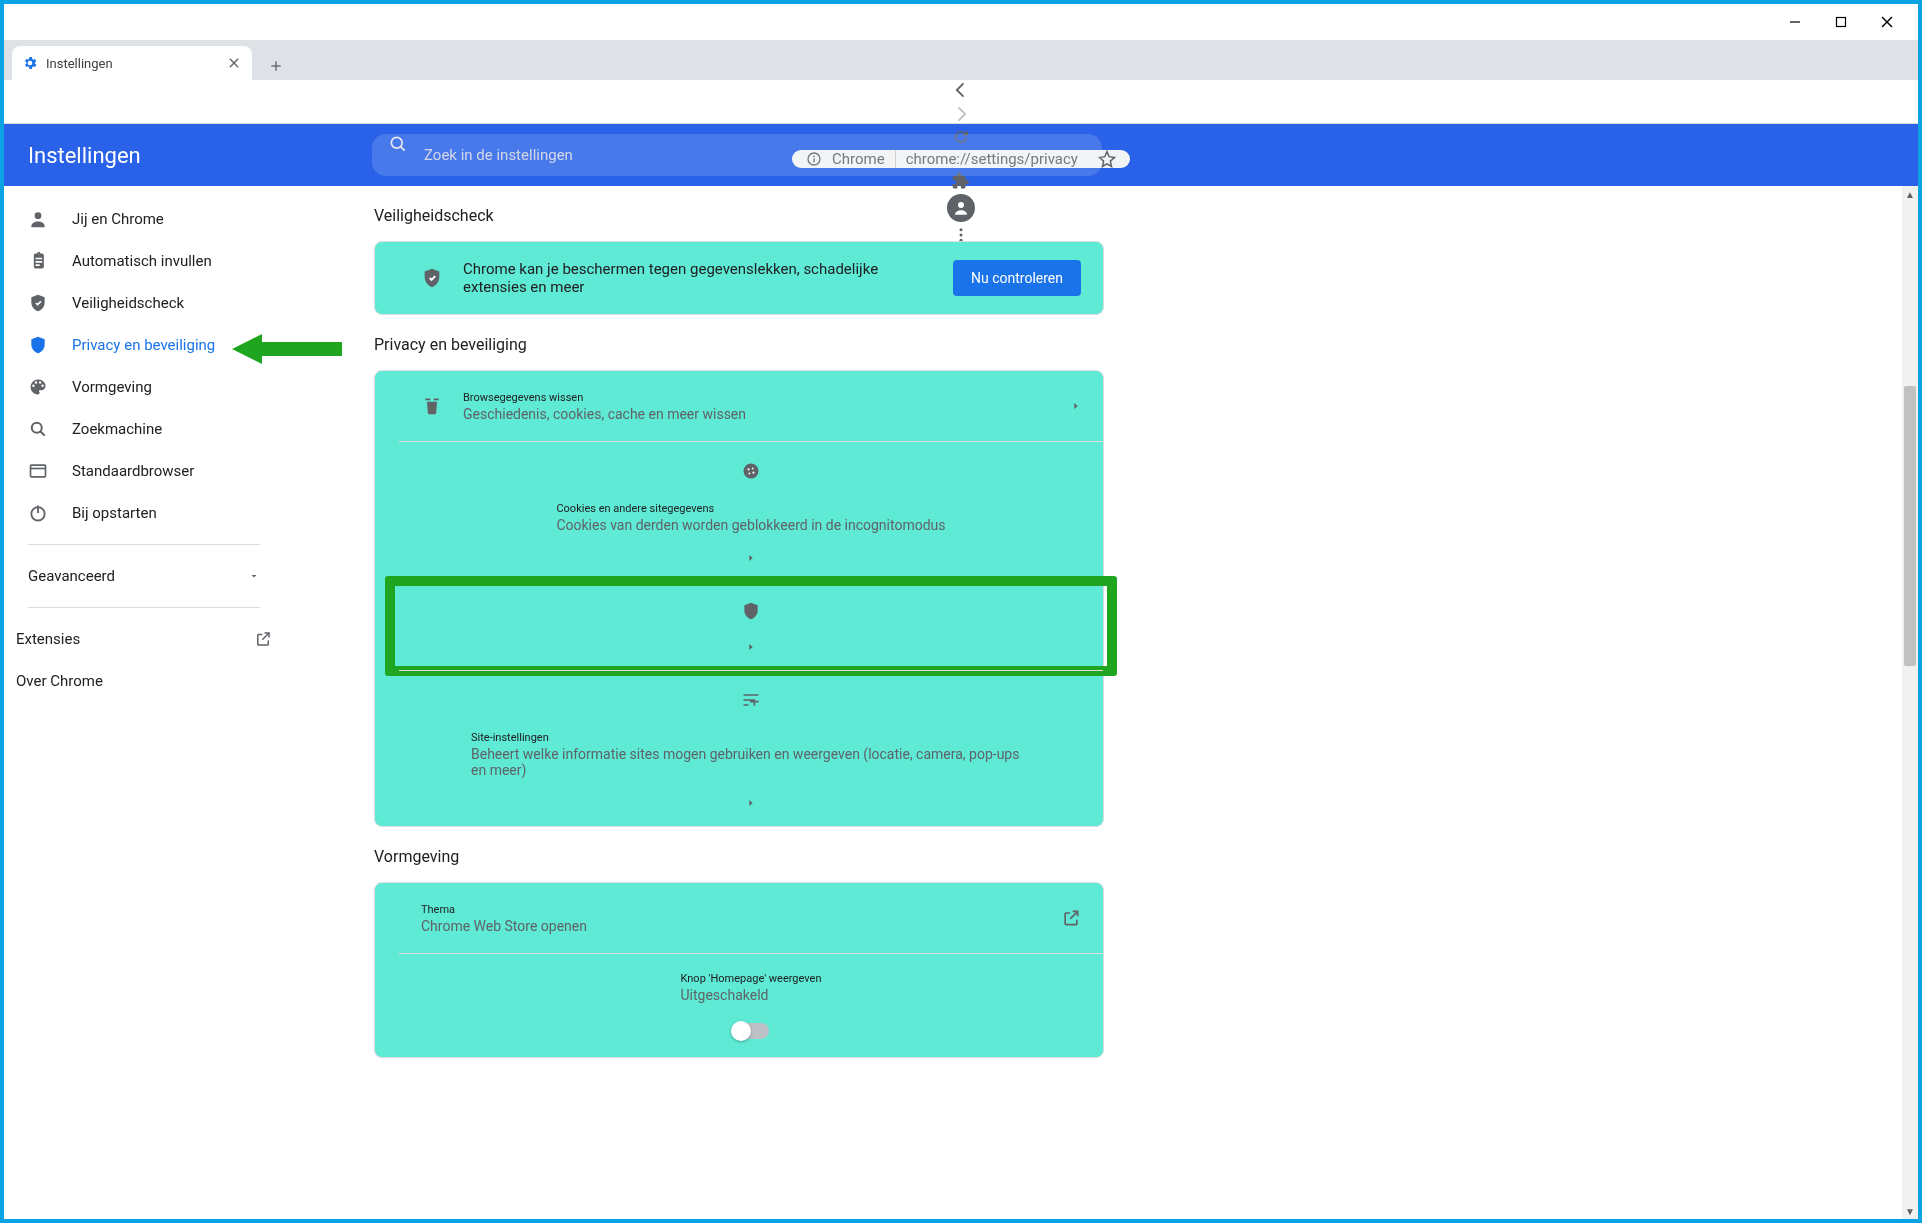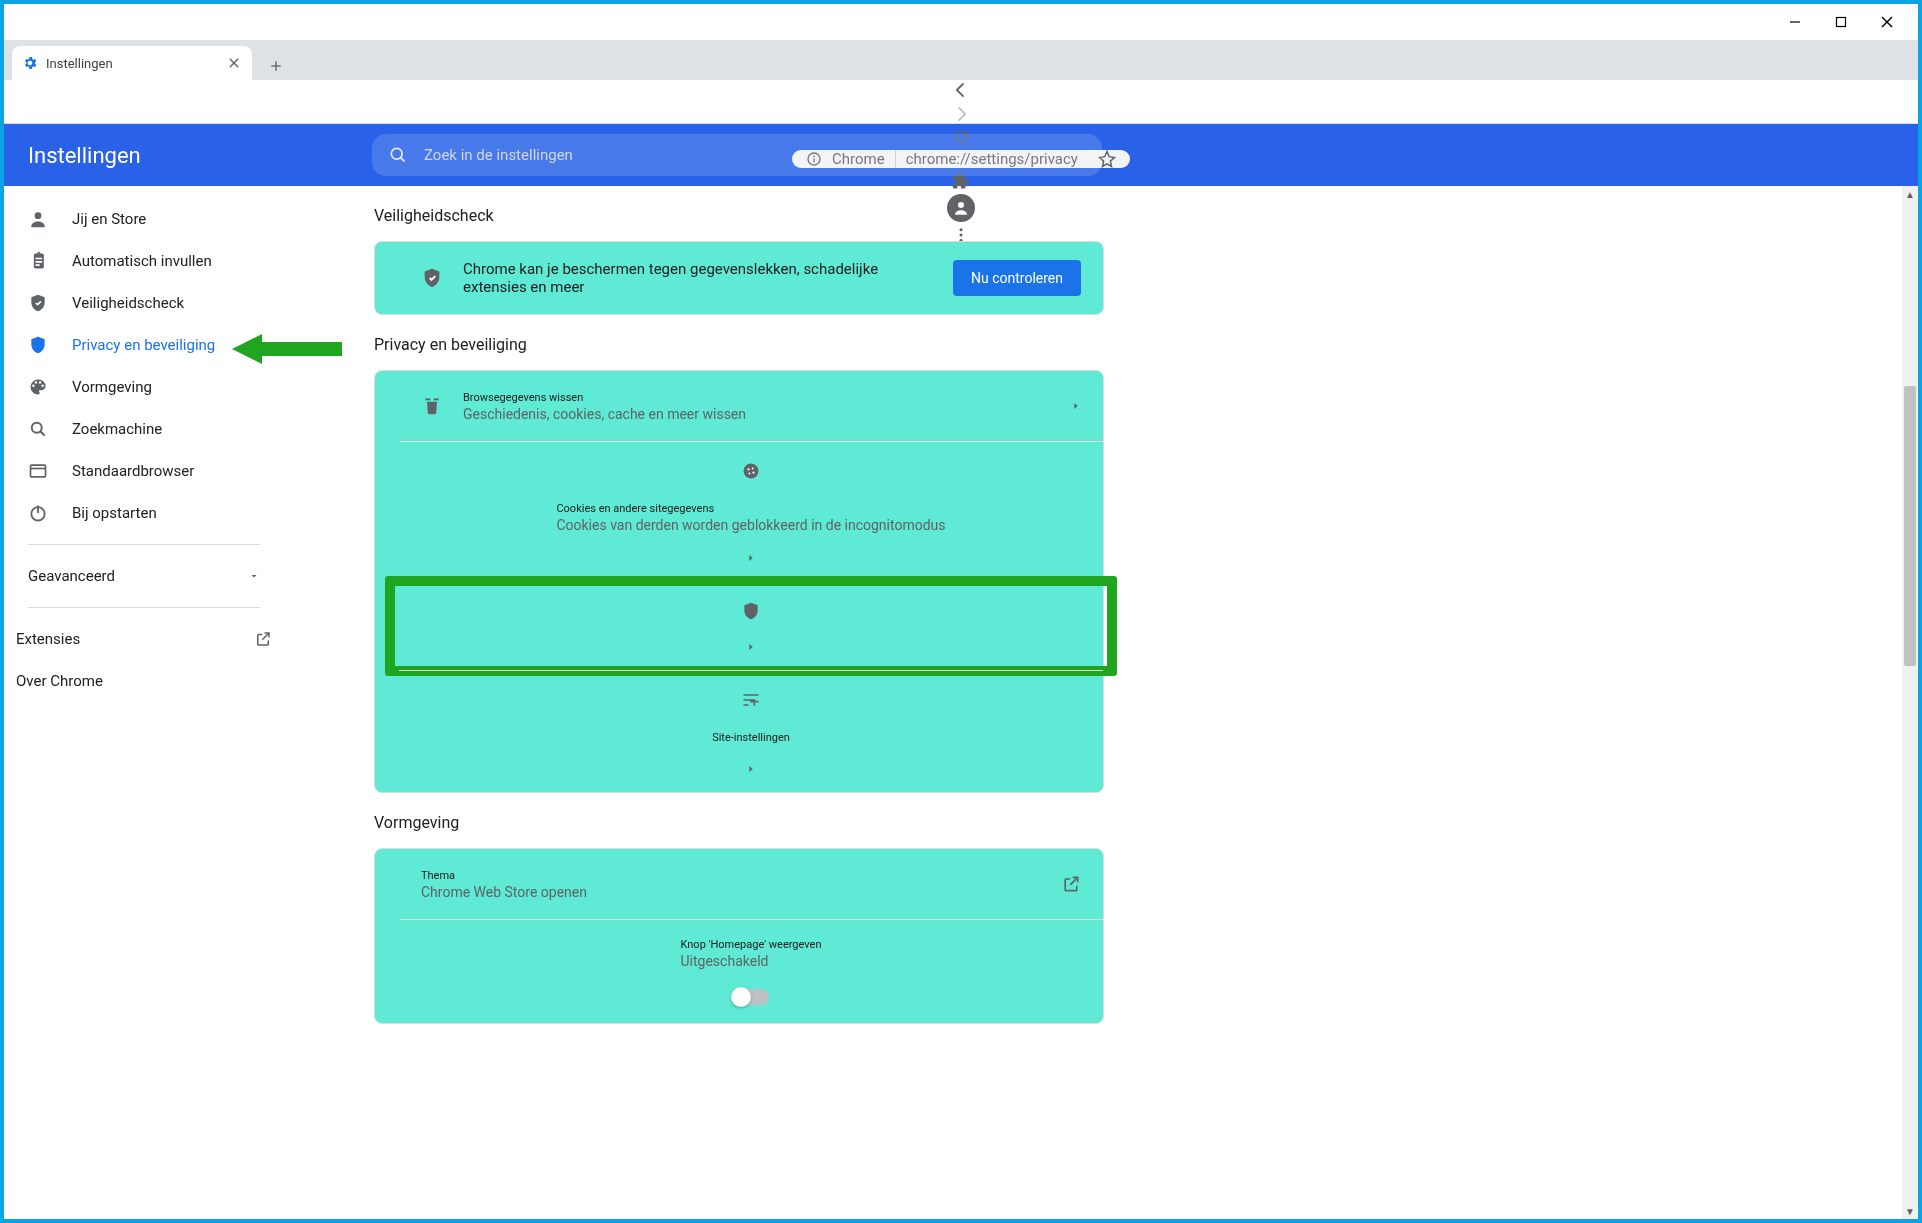--- a/index.html
+++ b/index.html
@@ -21,21 +21,21 @@
   .tb-btn { width:36px; height:36px; border-radius:50%; display:flex; align-items:center; justify-content:center; color:#5f6368; }
   .tb-btn.disabled { color:#bdc1c6; }
   .omnibox { flex:1; height:34px; background:#f1f3f4; border-radius:17px; display:flex; align-items:center; padding:0 14px; margin:0 8px; gap:10px; color:#202124; font-size:15px; }
   .omnibox .chip { color:#5f6368; }
   .omnibox .sep { width:1px; height:18px; background:#c7c7c7; }
   .omnibox .url { color:#5f6368; }
   .avatar { width:28px; height:28px; border-radius:50%; background:#5f6368; display:flex; align-items:center; justify-content:center; }
   
   .settings-header { height:62px; background:var(--blue-header); display:flex; align-items:center; padding:0 24px; gap:24px; }
   .settings-header .title { color:#fff; font-size:22px; width:320px; }
-  .search-wrap { flex:0 0 730px; height:42px; background:rgba(255,255,255,0.15); border-radius:14px; display:flex; align-items:center; padding:0 16px; gap:14px; color:#e8eaed; }
+  .search-wrap { flex:0 0 730px; height:42px; background:rgba(255,255,255,0.15); border-radius:14px; display:flex; padding:0 16px; gap:14px; color:#e8eaed; }
   .search-wrap input { background:transparent; border:none; outline:none; color:#e8eaed; font-size:15px; flex:1; }
   .search-wrap input::placeholder { color:#d2d7e8; }
   
   .layout { display:flex; height:calc(100% - 36px - 40px - 44px - 62px); position:relative; }
   .scrollbar { position:absolute; right:0; top:0; width:16px; height:100%; background:#f1f1f1; }
   .scrollbar .thumb { position:absolute; left:2px; right:2px; top:200px; height:280px; background:#c1c1c1; border-radius:2px; }
   .scrollbar .arrow { position:absolute; left:0; right:0; height:16px; display:flex; align-items:center; justify-content:center; color:#606060; font-size:10px; }
   .scrollbar .arrow.up { top:0; } .scrollbar .arrow.down { bottom:0; }
   
   .sidebar { width:280px; padding:12px 0; }
@@ -186,21 +186,21 @@
 <div class="layout">
 
   <div class="sidebar">
     <div class="side-item">
       <span class="icon">
           <svg viewBox="0 0 24 24" width="20" height="20" fill="#5f6368">
             <circle cx="12" cy="8" r="4"></circle>
             <path d="M4 21c0-4 4-6 8-6s8 2 8 6v1H4z"></path>
           </svg>
         </span>
-      <span>Jij en Store</span>
+      <span>Jij en Chrome</span>
     </div>
     <div class="side-item">
       <span class="icon">
           <svg viewBox="0 0 24 24" width="20" height="20" fill="#5f6368">
             <path d="M17 3h-2a2 2 0 0 0-4 0H9a2 2 0 0 0-2 2v14a2 2 0 0 0 2 2h8a2 2 0 0 0 2-2V5a2 2 0 0 0-2-2zm-4 0a.5.5 0 1 1-.5.5.5.5 0 0 1 .5-.5zM9 8h8v2H9zm0 4h8v2H9zm0 4h5v2H9z"></path>
           </svg>
         </span>
       <span>Automatisch invullen</span>
     </div>
     <div class="side-item">
@@ -354,20 +354,21 @@
             </span>
         </div>
         <div class="card-row">
           <span class="ic">
               <svg viewBox="0 0 24 24" width="20" height="20" fill="#5f6368">
                 <path d="M3 17h6v2H3zm0-6h12v2H3zm0-6h18v2H3zm14 10v-2h4v2h-4v4h-2v-4h-4v-2h4v-2h2v2z"></path>
               </svg>
             </span>
           <div class="body">
             <div class="row-title">Site-instellingen</div>
+            <div class="row-sub">Beheert welke informatie sites mogen gebruiken en weergeven (locatie, camera, pop-ups en meer)</div>
           </div>
           <span class="chev">
               <svg viewBox="0 0 24 24" width="10" height="10" fill="#5f6368">
                 <path d="M8 5l8 7-8 7z"></path>
               </svg>
             </span>
         </div>
       </div>
 
       <div class="section-title">Vormgeving</div>

